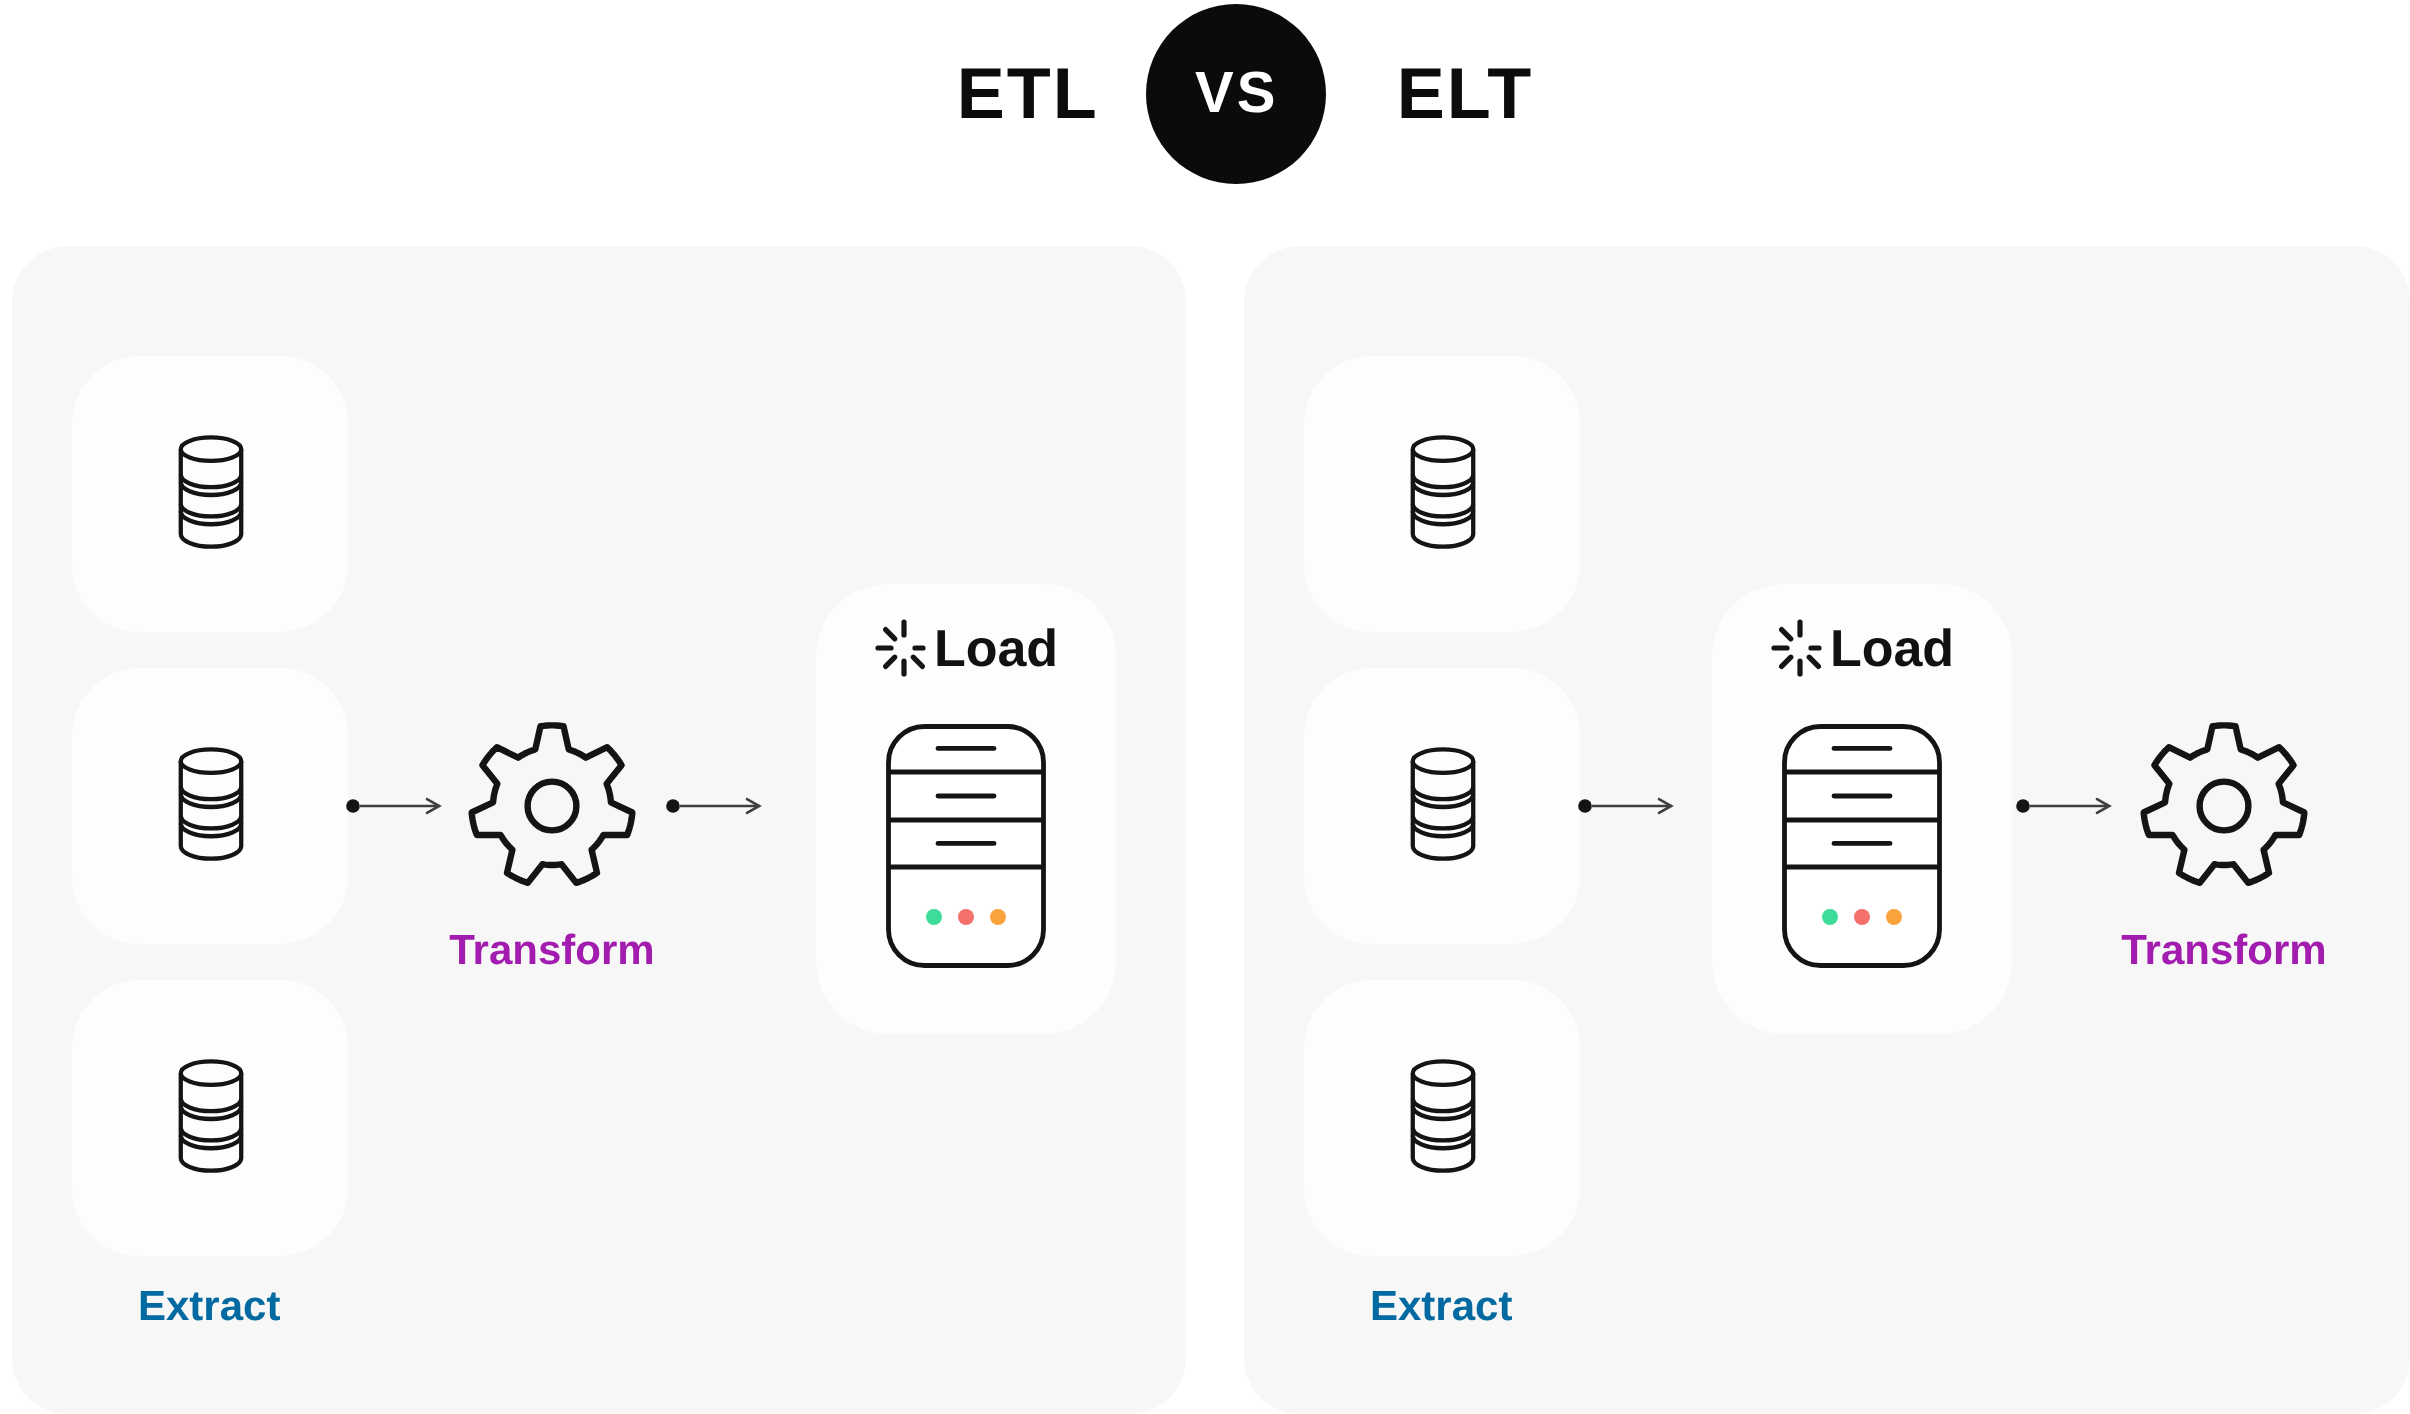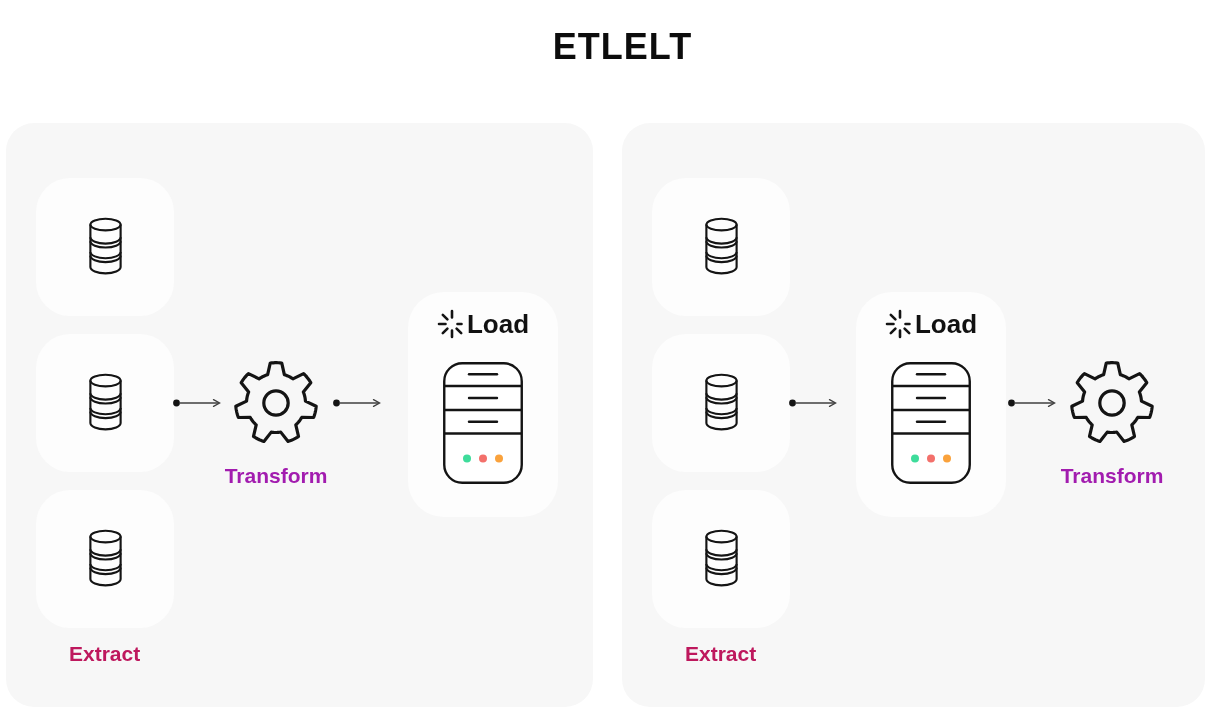--- a/index.html
+++ b/index.html
@@ -24,21 +24,21 @@
   .panel-etl{left:6px;width:587px;}
   .panel-elt{left:622px;width:583px;}
   
   .db-card{
     position:absolute;left:30px;width:138px;height:138px;background:#fdfdfd;
     border-radius:34px;display:flex;align-items:center;justify-content:center;
   }
   .db-1{top:55px;}.db-2{top:211px;}.db-3{top:367px;}
   
   .extract-label{
-    position:absolute;left:63px;top:519px;font-size:21px;font-weight:700;color:#be185d;
+    position:absolute;left:63px;top:519px;font-size:21px;font-weight:700;color:#0369a1;
   }
   .flow-label{
     position:absolute;top:341px;width:160px;text-align:center;
     font-size:21px;font-weight:700;color:#a21caf;
   }
   .panel-etl .transform-label{left:190px;}
   .panel-elt .transform-label{left:410px;}
   
   .arrow{position:absolute;top:274px;}
   .arrow-1{left:166px;}
@@ -62,20 +62,23 @@
   .server{position:absolute;top:70px;left:50%;transform:translateX(-50%);}
   svg{display:block;}
 </style>
 </head>
 <body>
 
 <div class="canvas">
 
   <div class="title-row">
     <span class="title-word">ETL</span>
+    <div class="vs-badge">
+      <span>VS</span>
+    </div>
     <span class="title-word">ELT</span>
   </div>
 
   <section class="panel panel-etl">
 
     <div class="db-card db-1">
       <svg width="39" height="61" viewBox="0 0 40 62" fill="none" stroke="#141414" stroke-width="2.2">
         <ellipse cx="20" cy="7.5" rx="15.5" ry="6"></ellipse>
         <path d="M4.5 7.5 V51 A15.5 6.5 0 0 0 35.5 51 V7.5"></path>
         <path d="M4.5 20.5 A15.5 6.5 0 0 0 35.5 20.5"></path>

